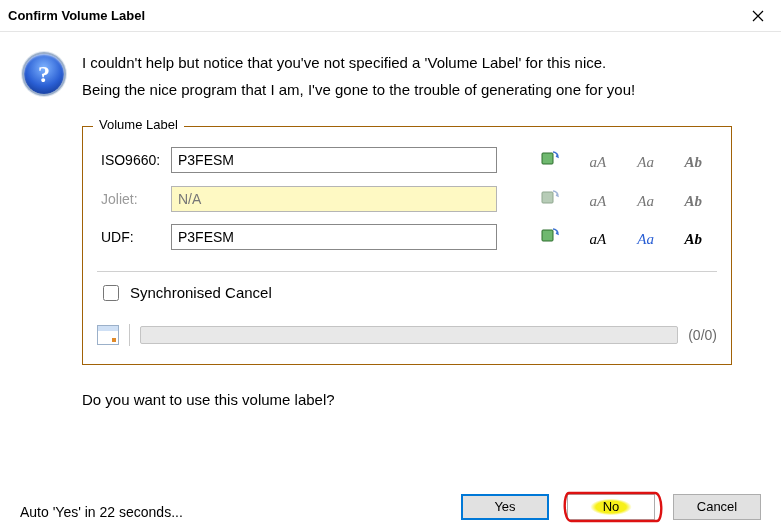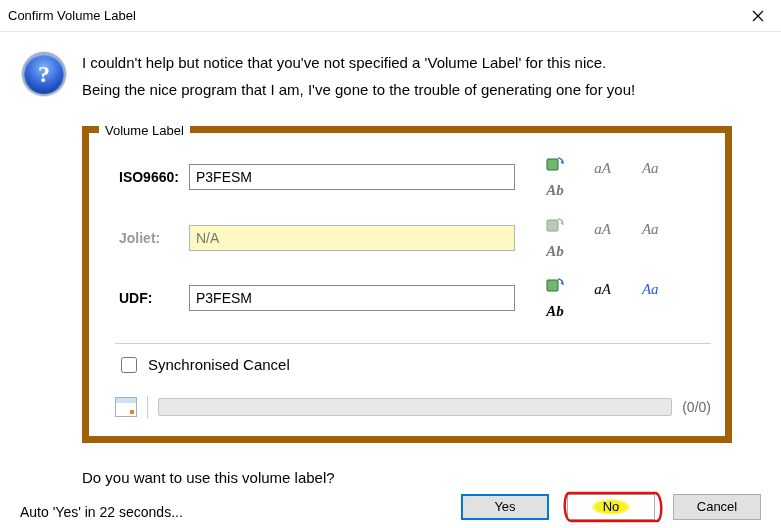--- a/index.html
+++ b/index.html
@@ -13,20 +13,21 @@
     overflow: hidden;
     position: relative;
   }
   .titlebar {
     display: flex;
     align-items: center;
     justify-content: space-between;
     height: 32px;
     padding: 0 0 0 8px;
     border-bottom: 1px solid #e5e5e5;
+    font-weight: bold;
   }
   .titlebar .title { font-size: 13px; color: #000; }
   .titlebar .close {
     width: 46px; height: 32px;
     display:flex; align-items:center; justify-content:center;
     font-size: 14px; color:#000;
   }
   .content {
     position: relative;
     padding: 18px 20px 12px 20px;
@@ -36,34 +37,34 @@
   .qicon {
     width:40px; height:40px;
     border-radius:50%;
     background: radial-gradient(circle at 50% 35%, #7fb4ff 0%, #2a5fd4 55%, #0a2a7a 100%);
     display:flex; align-items:center; justify-content:center;
     box-shadow: inset 0 1px 2px rgba(255,255,255,.6), 0 0 0 2px #9aaec9, 0 0 0 3px #dfe6ef;
   }
   .qicon span { color:#fff; font-weight:700; font-size:24px; font-family: Georgia, serif; }
   .msgblock p { margin: 4px 0 10px 0; font-size:15px; color:#000; }
   .fieldset {
-    border:7px solid #a16207;
+    border:1px solid #a16207;
     margin: 18px 0 0 62px;
     width: 650px;
-    padding: 14px 14px 18px 26px;
+    padding: 14px 14px 18px 14px;
     position: relative;
   }
   .fieldset .legend {
     position:absolute; top:-10px; left:10px;
     background:#fff; padding:0 6px;
     font-size:13px; color:#000;
   }
   .fieldset table { border-collapse: collapse; width:100%; }
   .fieldset td { padding: 6px 4px; vertical-align: middle; }
-  .fieldset td.lbl { width:70px; font-size:14px; color:#000;font-weight:bold; }
+  .fieldset td.lbl { width:70px; font-size:14px; color:#000; }
   .fieldset td.lbl.disabled { color:#9a9a9a; }
   .fieldset input[type=text] {
     width: 326px; height:26px;
     border:1px solid #888; padding:2px 6px;
     font-size:14px; font-family:inherit;
     background:#fff;
   }
   .fieldset input[type=text][disabled] { color:#777; background:#fef9c3; border-color:#b5b5b5; }
   .iconbtn {
     width:24px; height:22px; display:inline-flex; align-items:center; justify-content:center;

